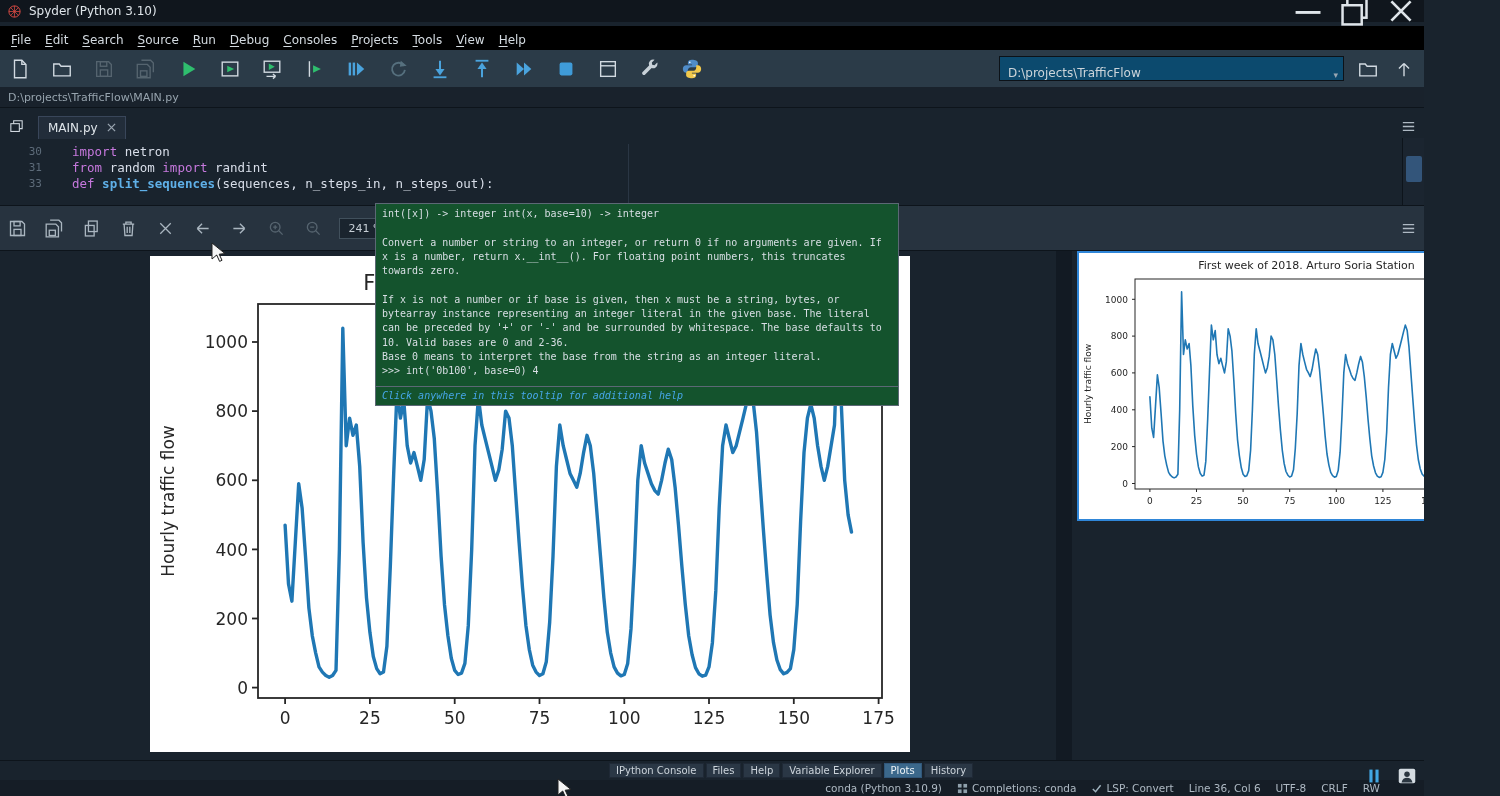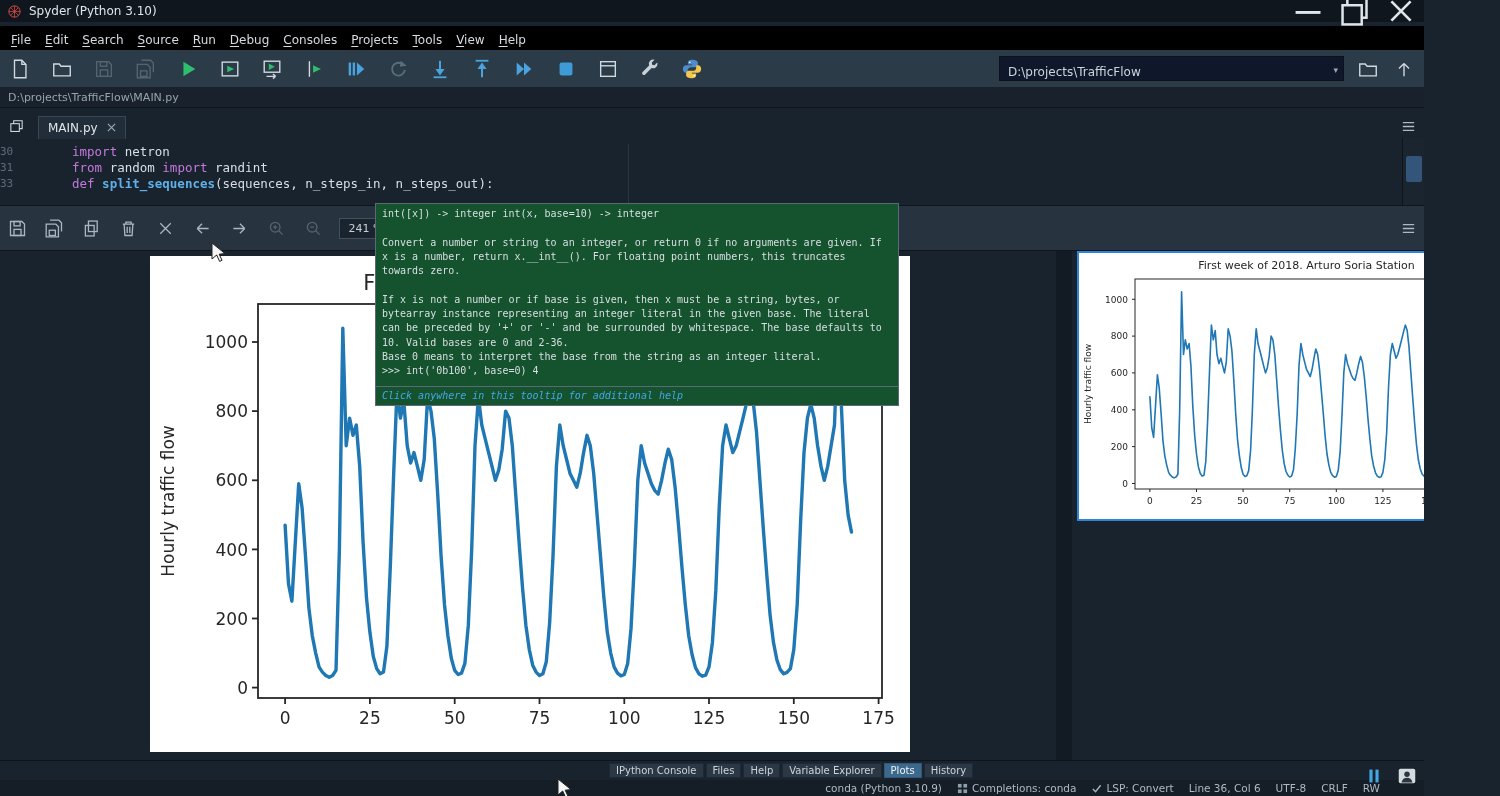--- a/index.html
+++ b/index.html
@@ -18,37 +18,37 @@
   .menu-item{padding:4px 7px;color:#d4dbe1}
   .menu-item u{text-underline-offset:2px}
 
   
   .toolbar{position:absolute;top:50px;left:0;width:100%;height:37px;background:#2b3b48;display:flex;align-items:center;padding-left:8px;gap:18px;z-index:5}
   .tbi{width:24px;height:24px;display:inline-flex;align-items:center;justify-content:center;flex:0 0 auto}
   .tbi svg{width:22px;height:22px}
   .ic-line{fill:none;stroke:#d2dae1;stroke-width:1.5}
   .ic-dis{fill:none;stroke:#55646f;stroke-width:1.5}
   .toolbar-right{position:absolute;right:8px;top:6px;display:flex;align-items:center;gap:12px}
-  .dir-combo{width:345px;height:25px;background:#0f172a;border:1px solid #0c1218;display:flex;align-items:flex-start;padding:8px 8px;font-size:12px;color:#ccd4da;position:relative}
+  .dir-combo{width:345px;height:25px;background:#0c4a6e;border:1px solid #0c1218;display:flex;align-items:flex-end;padding:0 8px;font-size:12px;color:#ccd4da;position:relative}
   .dir-combo .arrow{position:absolute;right:5px;color:#9aa7b2;font-size:9px}
 
   
   .pathbar{position:absolute;top:87px;left:0;width:100%;height:21px;background:#19222c;display:flex;align-items:center;padding-left:8px;font-size:11px;color:#97a4ae;border-bottom:1px solid #0d141b;z-index:5}
 
   
   .editor{position:absolute;top:108px;left:0;width:100%;height:97px;background:#19232d}
   .tabrow{position:absolute;top:4px;left:0;width:100%;height:30px;display:flex;align-items:center;padding-left:8px}
   .browse-tabs{position:absolute;left:8px;top:6px}
   .etab{margin-left:30px;height:23px;background:#222d3a;border:1px solid #39465a;border-bottom:none;display:flex;align-items:center;gap:9px;padding:0 9px;font-size:12px;color:#dfe5ea}
   .tclose svg{width:9px;height:9px}
   .hamb{position:absolute;right:7px;top:6px}
   .hamb svg,.browse-tabs svg{width:17px;height:17px}
   .code-area{position:absolute;top:36px;left:0;right:22px;bottom:0;font-family:"DejaVu Sans Mono","Liberation Mono",monospace;font-size:12.5px;overflow:hidden}
   .crow{display:flex;height:16px;line-height:16px}
-  .gut{width:50px;text-align:left;padding-right:8px;color:#5d6b79;font-size:11px;flex:0 0 auto}
+  .gut{width:50px;text-align:right;padding-right:8px;color:#5d6b79;font-size:11px;flex:0 0 auto}
   .ctext{white-space:pre;padding-left:22px}
   .tok-kw{color:#c678dd}
   .tok-kw2{color:#c678dd}
   .tok-fn{color:#5fb0e8;font-weight:bold}
   .tok-id{color:#d8dee9}
   .colguide{position:absolute;left:628px;top:0;bottom:0;width:1px;background:#2a3644}
   .escroll{position:absolute;right:0;top:30px;bottom:0;width:22px;background:#1b2530;border-left:1px solid #0d141b}
   .escroll .thumb{position:absolute;left:3px;top:18px;width:16px;height:26px;background:#33557a;border-radius:2px}
 
   

